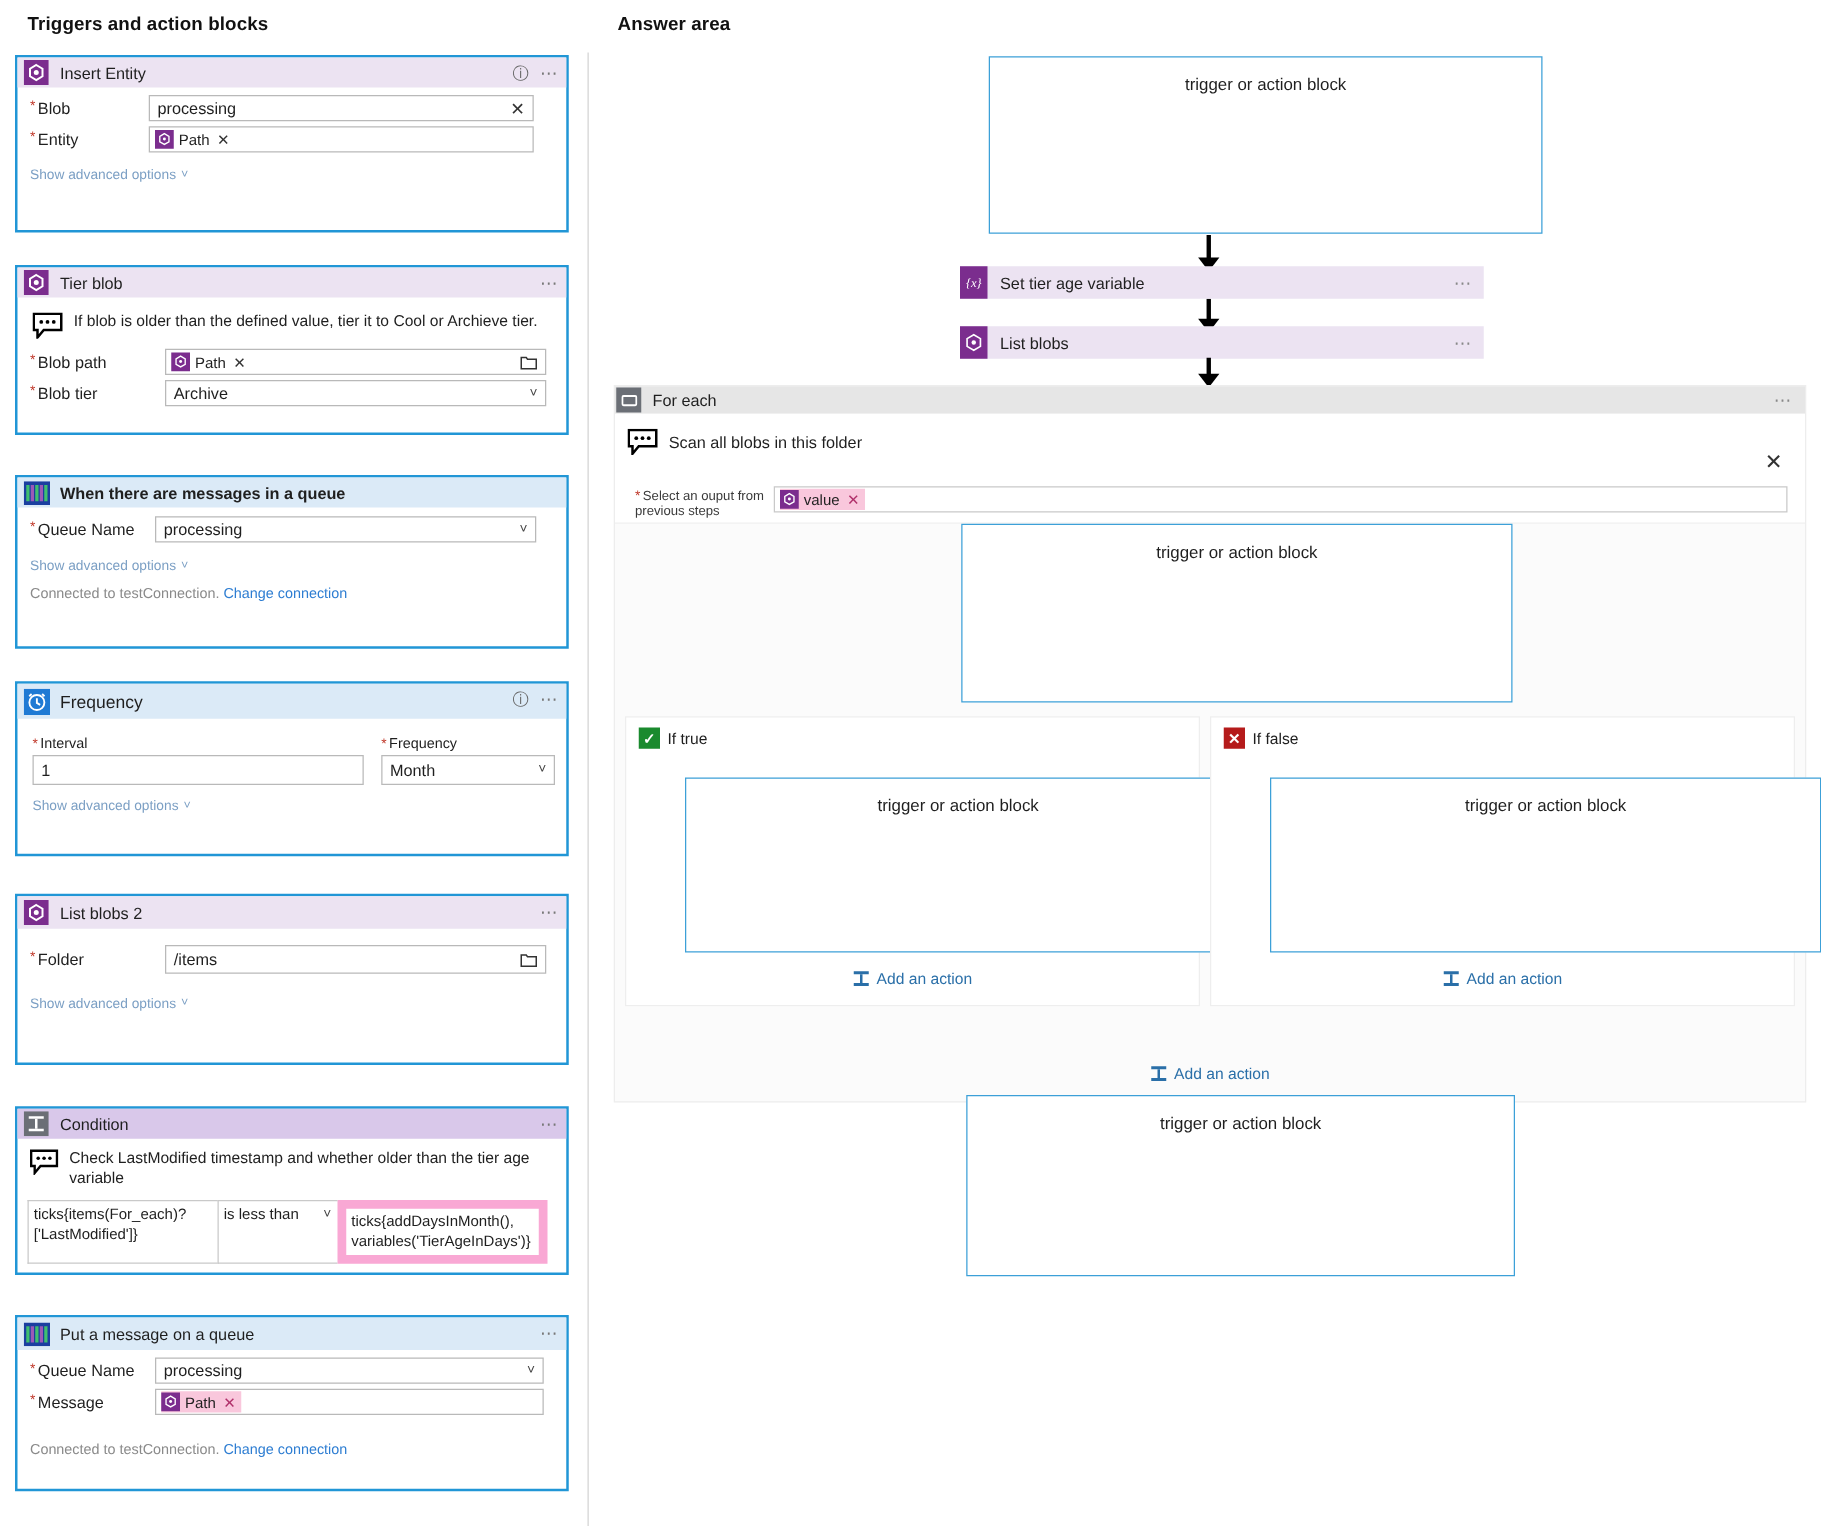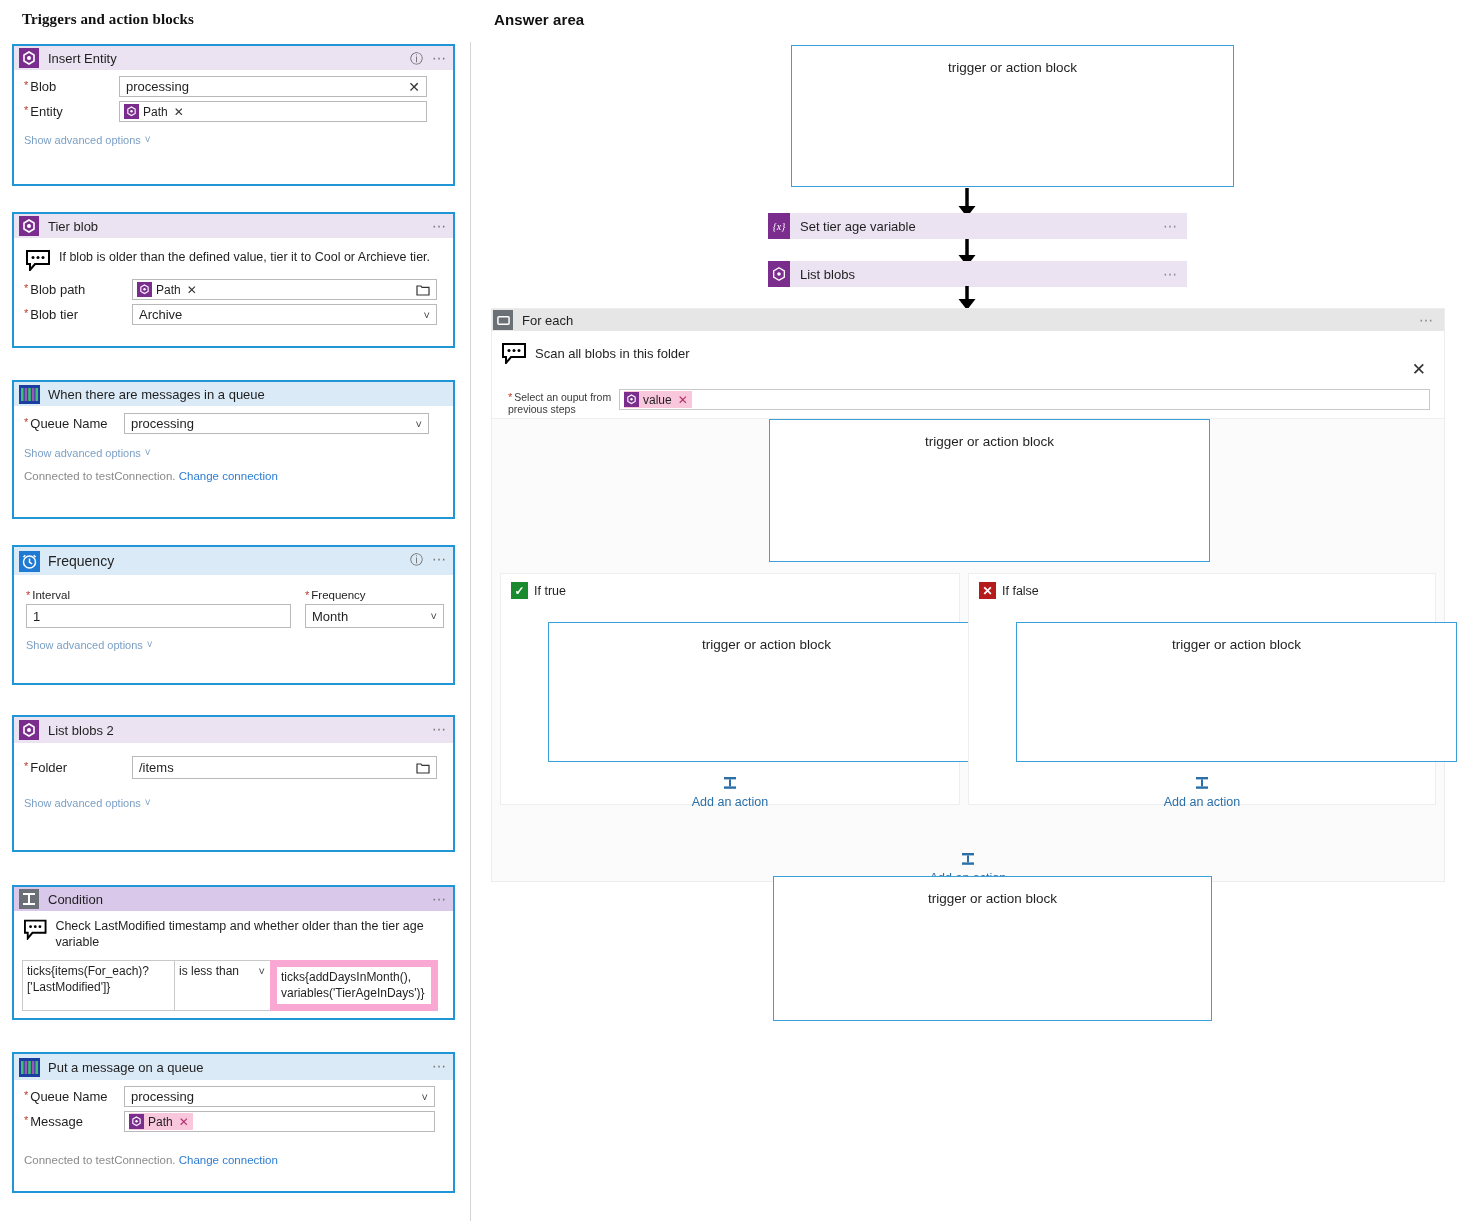--- a/index.html
+++ b/index.html
@@ -10,21 +10,21 @@
     font-family:"Liberation Sans", sans-serif;
     font-size:13px; color:#1f1f1f;
     overflow:hidden;
   }
 
   
   .panel-title {
     position:absolute; font-weight:bold; font-size:15px; color:#111;
     letter-spacing:.1px;
   }
-  #left-title  { left:22px;  top:11px;font-family:Liberation Serif, serif; }
+  #left-title  { left:22px;  top:11px; }
   #right-title { left:494px; top:11px; }
 
   
   #divider {
     position:absolute; left:470px; top:42px; width:1px; height:1179px;
     background:#d4d4d4;
   }
 
   
   .card {
@@ -36,21 +36,21 @@
     position:relative;
   }
   .card-head.purple { background:#ece3f2; }
   .card-head.blue   { background:#dbeaf7; }
   .card-head.lilac  { background:#d9c8ea; }
   .head-icon {
     width:22px; height:22px; margin:1px 8px 1px 4px; flex:0 0 22px;
     display:flex; align-items:center; justify-content:center;
   }
   .head-title { font-size:13px; color:#1f1f1f; }
-  .head-title.bold { font-weight:normal; }
+  .head-title.bold { font-weight:bold; }
   .head-right {
     position:absolute; right:6px; top:0; height:24px;
     display:flex; align-items:center; gap:9px;
   }
   .ico-info { font-size:13px; color:#666; line-height:1; }
   .ico-dots { font-size:14px; color:#777; letter-spacing:1px; line-height:1; }
 
   .card-body { padding:6px 10px 10px 10px; }
 
   
@@ -164,21 +164,21 @@
   .branch-head .b-label { font-size:12.5px; color:#1f1f1f; }
   .badge-true, .badge-false {
     width:17px; height:17px; display:flex; align-items:center;
     justify-content:center; color:#fff; font-size:12px; font-weight:bold;
   }
   .badge-true  { background:#1a8a2e; }
   .badge-false { background:#b51b1b; }
 
   .add-action {
     display:flex; align-items:center; justify-content:center; gap:5px;
-    color:#2a6fa8; font-size:12.5px;flex-direction:column;
+    color:#2a6fa8; font-size:12.5px;
   }
 
   svg { display:block; }
 </style>
 </head>
 <body>
 
 <div class="panel-title" id="left-title">Triggers and action blocks</div>
 
 <div id="divider"></div>

